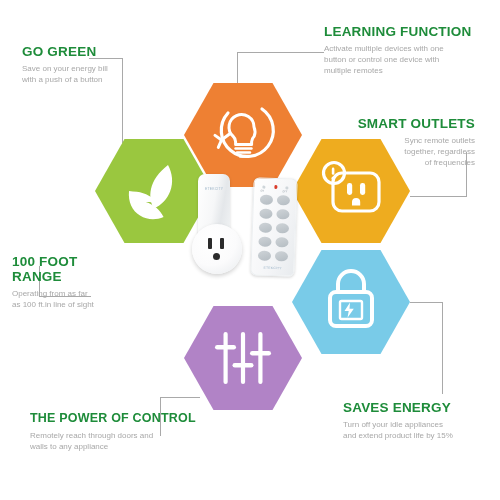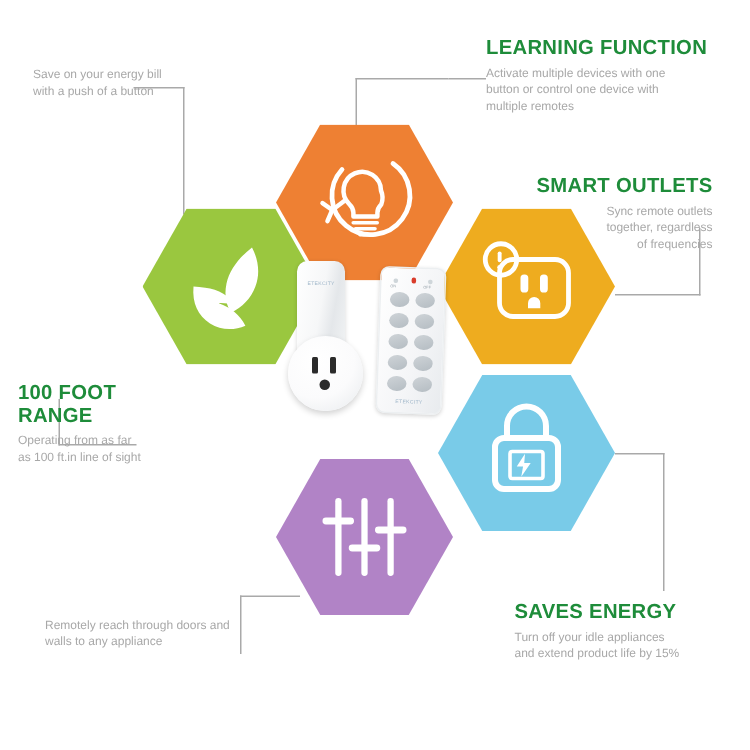--- a/index.html
+++ b/index.html
@@ -93,20 +93,21 @@
   <div class="line h" style="left:39px;top:296px;width:52px;"></div>
   <div class="line v" style="left:39px;top:266px;height:31px;"></div>
 
   <div class="line h" style="left:410px;top:302px;width:33px;"></div>
   <div class="line v" style="left:442px;top:302px;height:92px;"></div>
 
   <div class="line v" style="left:160px;top:397px;height:39px;"></div>
   <div class="line h" style="left:160px;top:397px;width:40px;"></div>
 
   <div class="callout" style="left:22px;top:44px;width:140px;">
+    <div class="title">GO GREEN</div>
     <div class="body">Save on your energy bill
 with a push of a button</div>
   </div>
 
   <div class="callout right" style="left:324px;top:24px;width:172px;">
     <div class="title">LEARNING FUNCTION</div>
     <div class="body">Activate multiple devices with one
 button or control one device with
 multiple remotes</div>
   </div>
@@ -125,20 +126,21 @@
 as 100 ft.in line of sight</div>
   </div>
 
   <div class="callout" style="left:343px;top:400px;width:160px;">
     <div class="title">SAVES ENERGY</div>
     <div class="body">Turn off your idle appliances
 and extend product life by 15%</div>
   </div>
 
   <div class="callout" style="left:30px;top:411px;width:200px;">
+    <div class="title sm">THE POWER OF CONTROL</div>
     <div class="body">Remotely reach through doors and
 walls to any appliance</div>
   </div>
 
   <div class="hex" style="left:184px;top:83px;background:#ee8033;">
     <svg viewBox="0 0 118 104">
       <g fill="none" stroke="#ffffff" stroke-linecap="round" stroke-linejoin="round">
         <path d="M78 26 A26 26 0 1 1 44 30" stroke-width="3.2"></path>
         <path d="M70 44 a12.5 12.5 0 1 0 -21 9.2 c1.8 1.7 2.6 3.3 2.6 5.6 l0 2.6 l16 0 l0-2.6 c0-2.3 .9-3.9 2.6-5.6 A12.4 12.4 0 0 0 70 44z" stroke-width="3"></path>
         <path d="M51.5 65.5 l16 0" stroke-width="2.4"></path>

